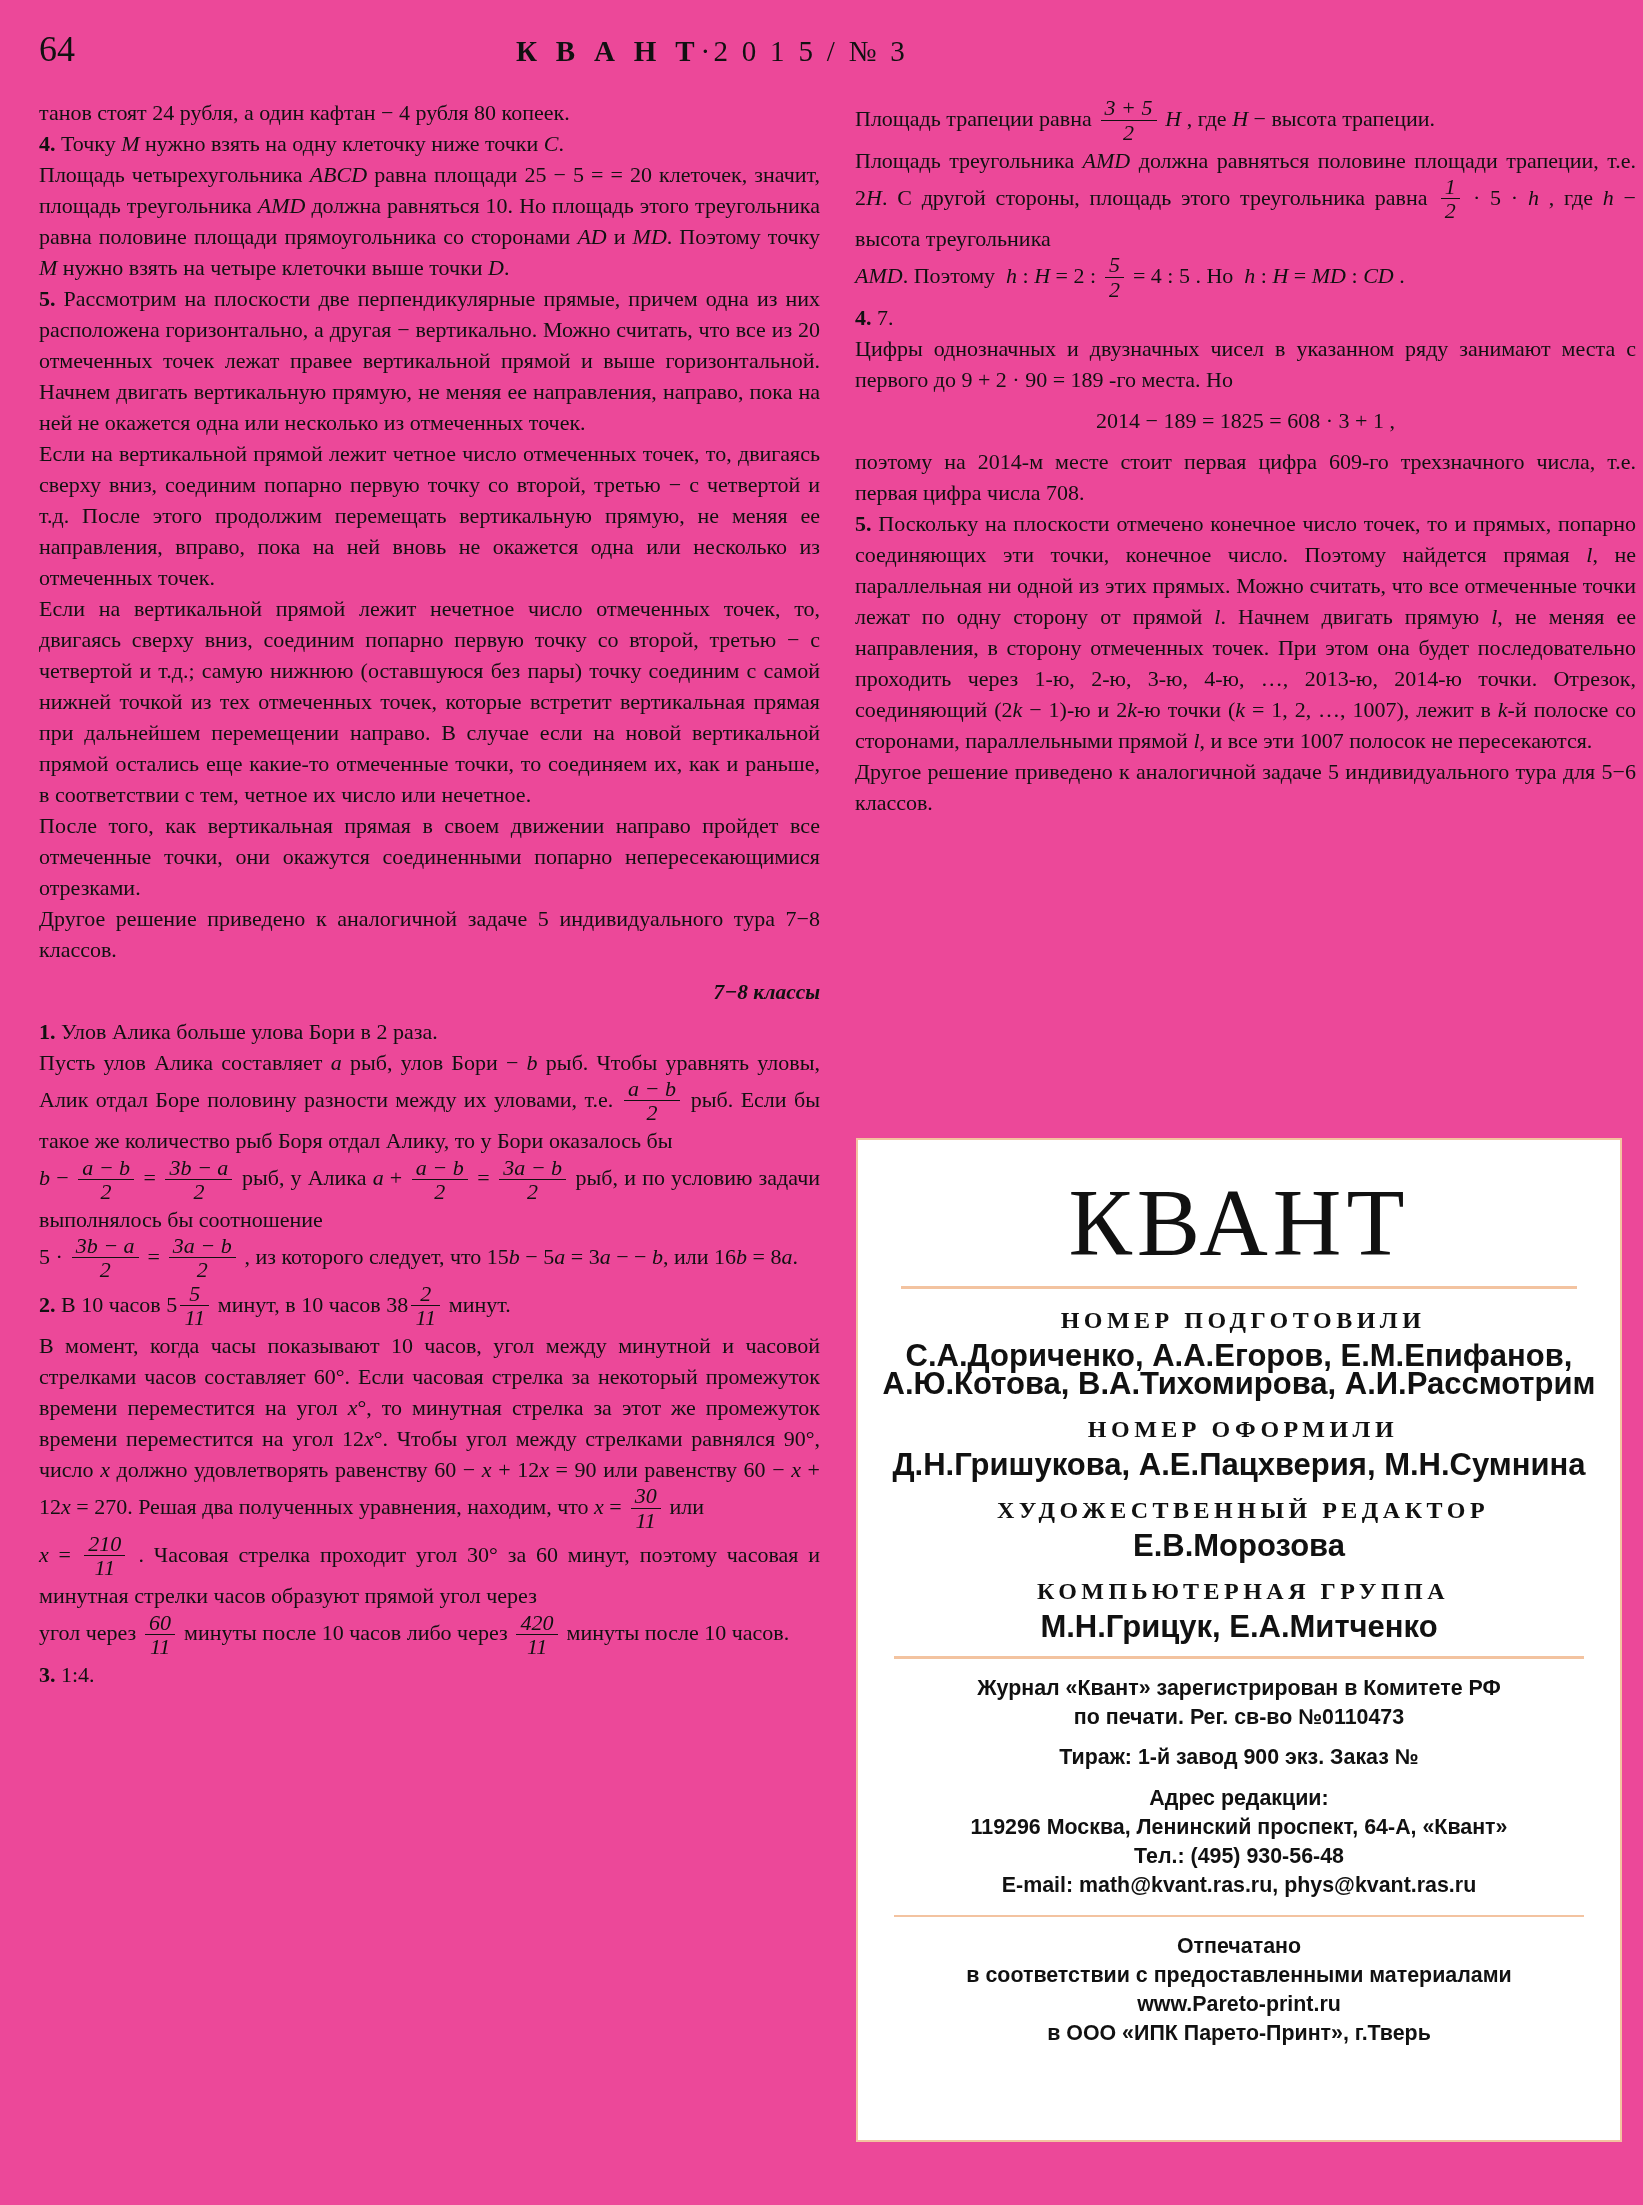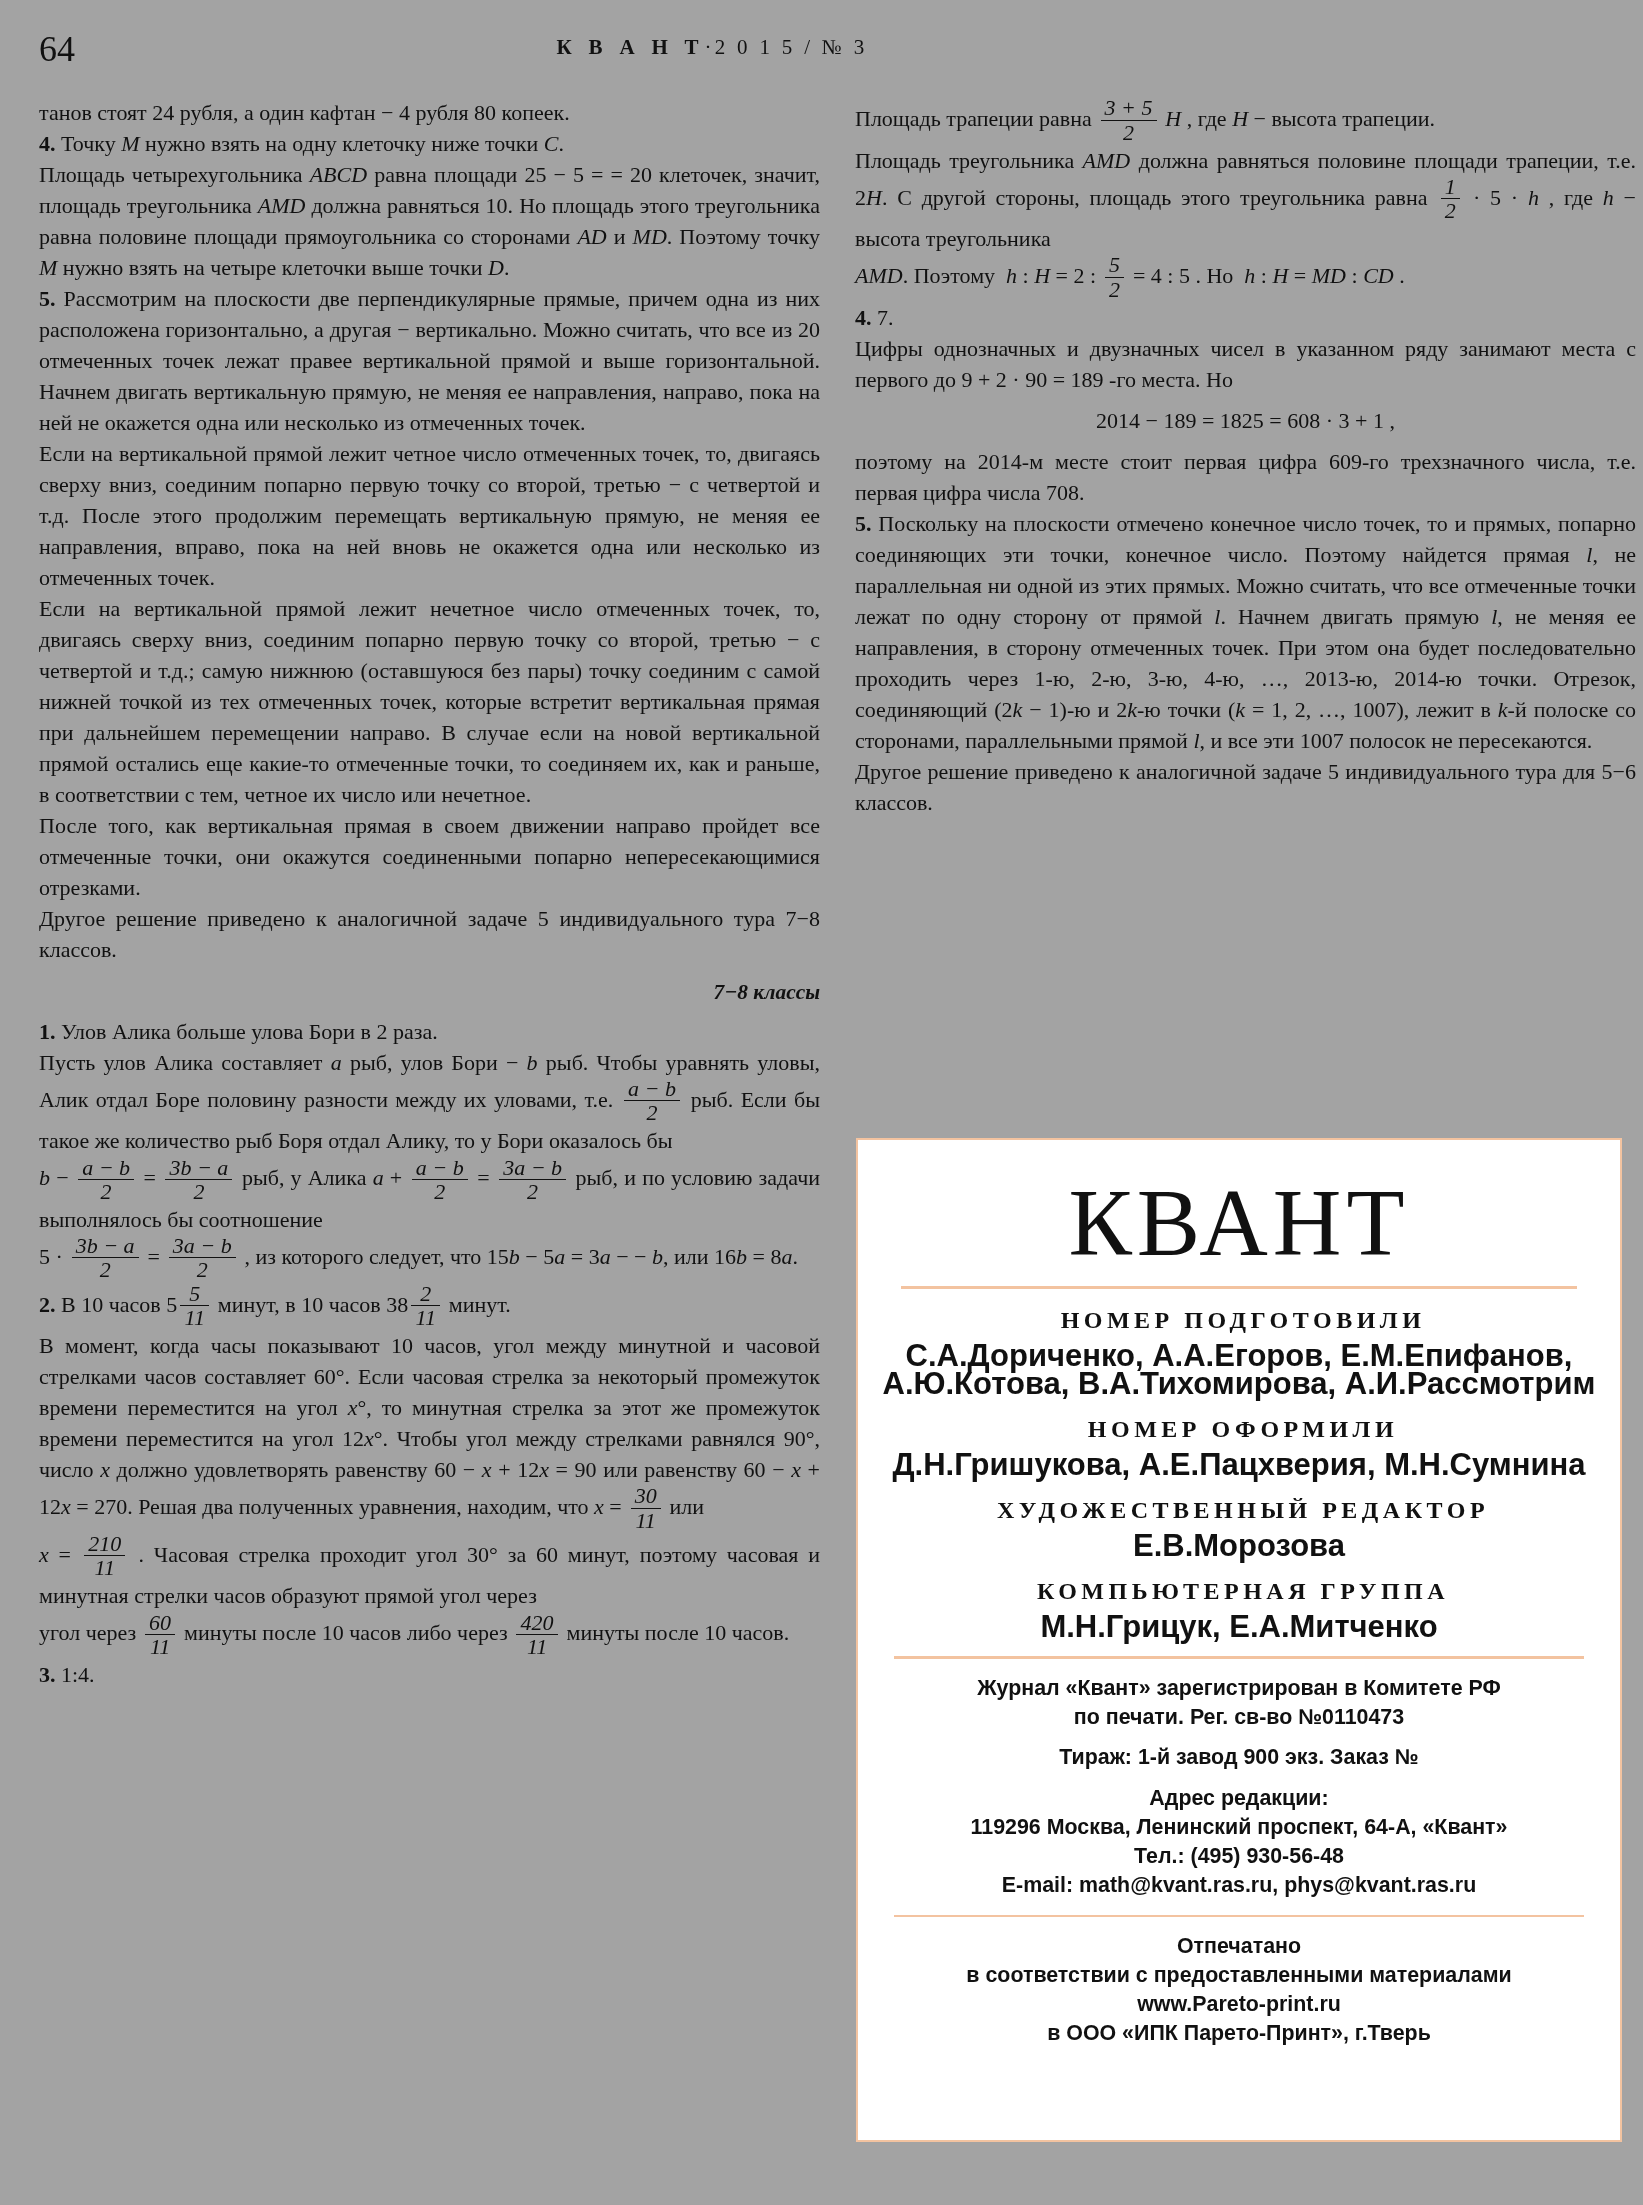--- a/index.html
+++ b/index.html
@@ -3,27 +3,27 @@
 <meta charset="utf-8">
 <style>
   html,body{margin:0;padding:0;background:#ffffff;}
   body{
     width:1644px;height:2205px;
     font-family:"Liberation Serif","DejaVu Serif",serif;
     color:#111;
     -webkit-font-smoothing:antialiased;
   }
   .page{position:relative;width:1644px;height:2205px;box-sizing:border-box;
-        padding:0;overflow:hidden;background:#a3a3a3;}
+        padding:0;overflow:hidden;background:#ec4899;}
 
   
   .runhead{position:absolute;left:0;top:28px;width:1644px;height:44px;}
   .folio{position:absolute;left:39px;top:0;font-size:36px;letter-spacing:0;}
   .head-center{position:absolute;left:0;top:6.6px;width:1424px;text-align:center;
-               font-size:21px;letter-spacing:0.8px;}
+               font-size:29px;letter-spacing:0.8px;}
   .head-center .brand{font-weight:bold;letter-spacing:5.8px;}
   .head-center .sep{letter-spacing:3.3px;}
   .head-center .iss{letter-spacing:3.3px;}
 
   
   .col{position:absolute;top:97px;width:781px;
        font-size:22px;line-height:31px;text-align:justify;
        text-justify:inter-word;hyphens:manual;}
   .col-left{left:39px;}
   .col-right{left:855px;}

